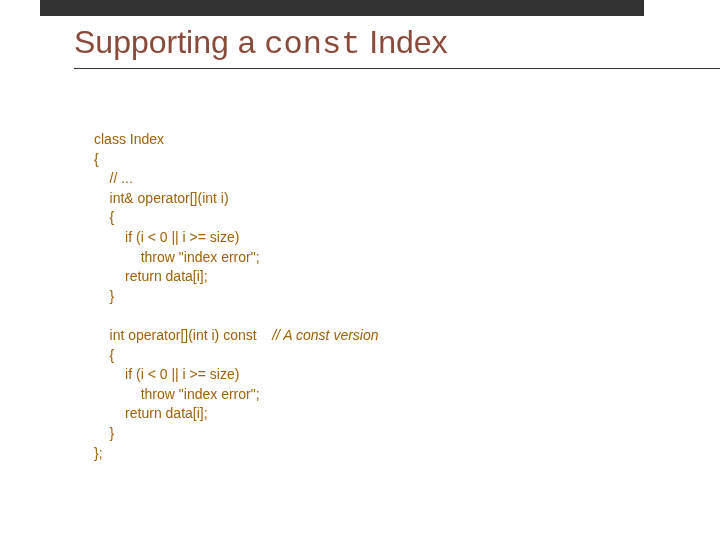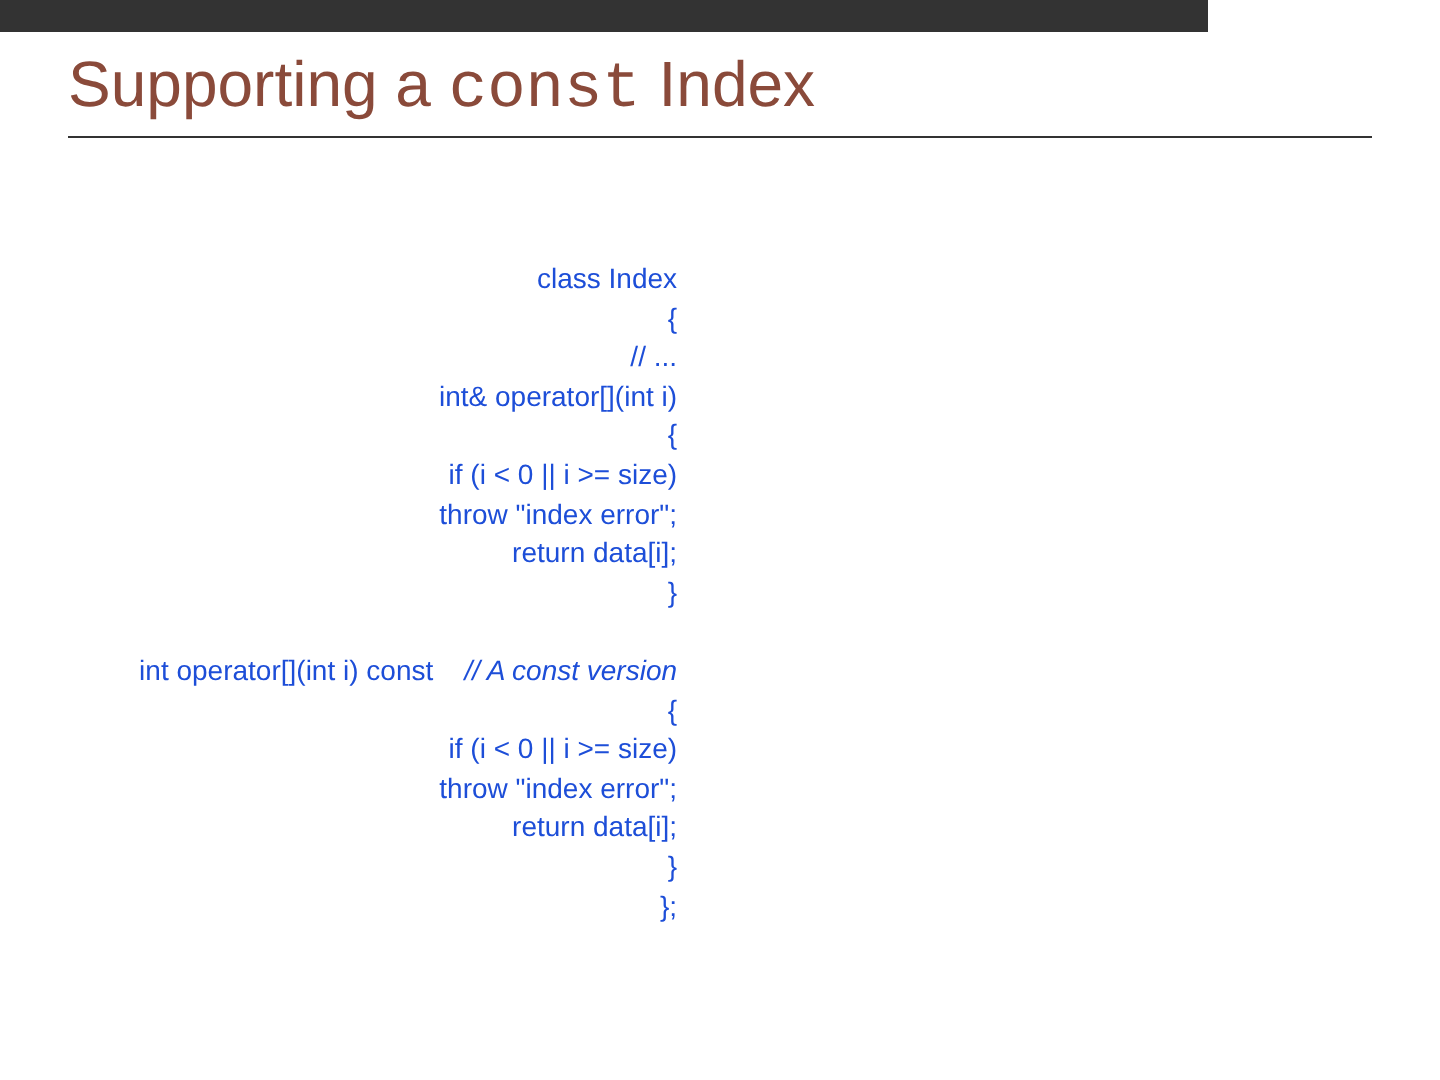--- a/index.html
+++ b/index.html
@@ -9,20 +9,21 @@
     height: 540px;
     background: #ffffff;
     font-family: Arial, Helvetica, sans-serif;
     overflow: hidden;
   }
   .slide {
     position: relative;
     width: 604px;
     height: 540px;
     box-sizing: border-box;
+    margin-left: 40px;
   }
   .top-bar {
     position: absolute;
     top: 0;
     left: 0;
     width: 100%;
     height: 16px;
     background: #333333;
   }
   .title {
@@ -53,23 +54,22 @@
     font-style: italic;
     color: #8a4a3a;
   }
   .code {
     position: absolute;
     top: 130px;
     left: 54px;
     font-family: Arial, Helvetica, sans-serif;
     font-size: 14px;
     line-height: 1.4;
-    color: #1d4ed8;
+    color: #a16207;
     white-space: pre;
-    text-align: right;
   }
   .code .comment {
     font-style: italic;
   }
 </style>
 </head>
 <body>
 
 <div class="slide">
   <div class="top-bar"></div>

